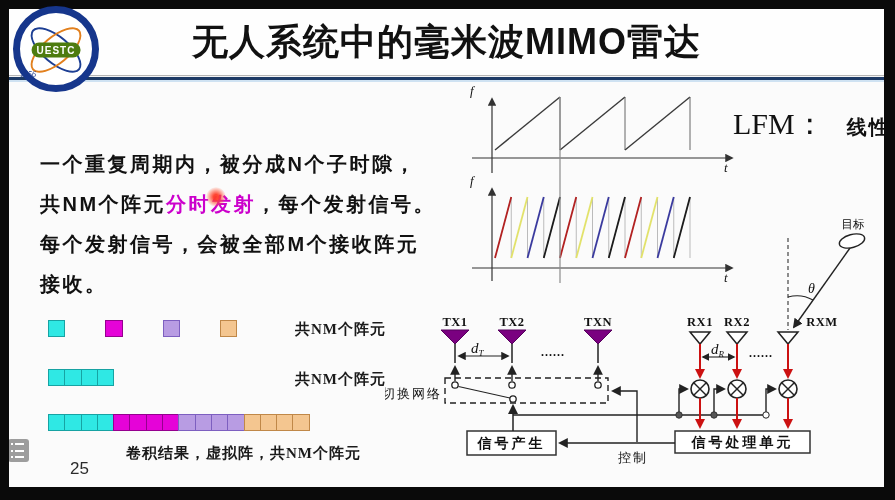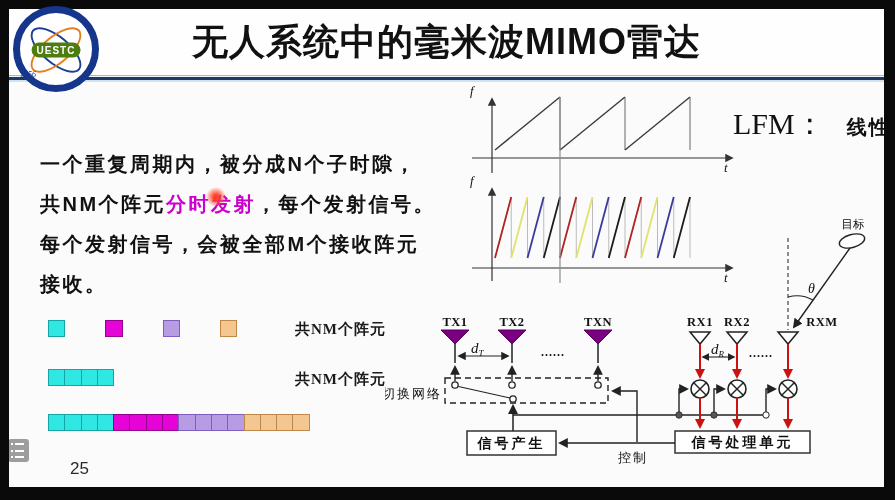--- a/index.html
+++ b/index.html
@@ -274,20 +274,21 @@
         <div class="sq" style="background: rgb(229, 3, 216); border-color: rgb(149, 0, 143);"></div>
         <div class="sq" style="background: rgb(184, 156, 227); border-color: rgb(125, 95, 192);"></div>
         <div class="sq" style="background: rgb(184, 156, 227); border-color: rgb(125, 95, 192);"></div>
         <div class="sq" style="background: rgb(184, 156, 227); border-color: rgb(125, 95, 192);"></div>
         <div class="sq" style="background: rgb(184, 156, 227); border-color: rgb(125, 95, 192);"></div>
         <div class="sq" style="background: rgb(244, 198, 144); border-color: rgb(192, 136, 72);"></div>
         <div class="sq" style="background: rgb(244, 198, 144); border-color: rgb(192, 136, 72);"></div>
         <div class="sq" style="background: rgb(244, 198, 144); border-color: rgb(192, 136, 72);"></div>
         <div class="sq" style="background: rgb(244, 198, 144); border-color: rgb(192, 136, 72);"></div>
       </div>
+    <div class="arr-caption">卷积结果，虚拟阵，共NM个阵元</div>
   </div>
 
   <div class="page-num">25</div>
 
   <div class="list-btn">
     <div class="row">
         <div class="dot"></div>
         <div class="ln"></div>
       </div>
     <div class="row">

